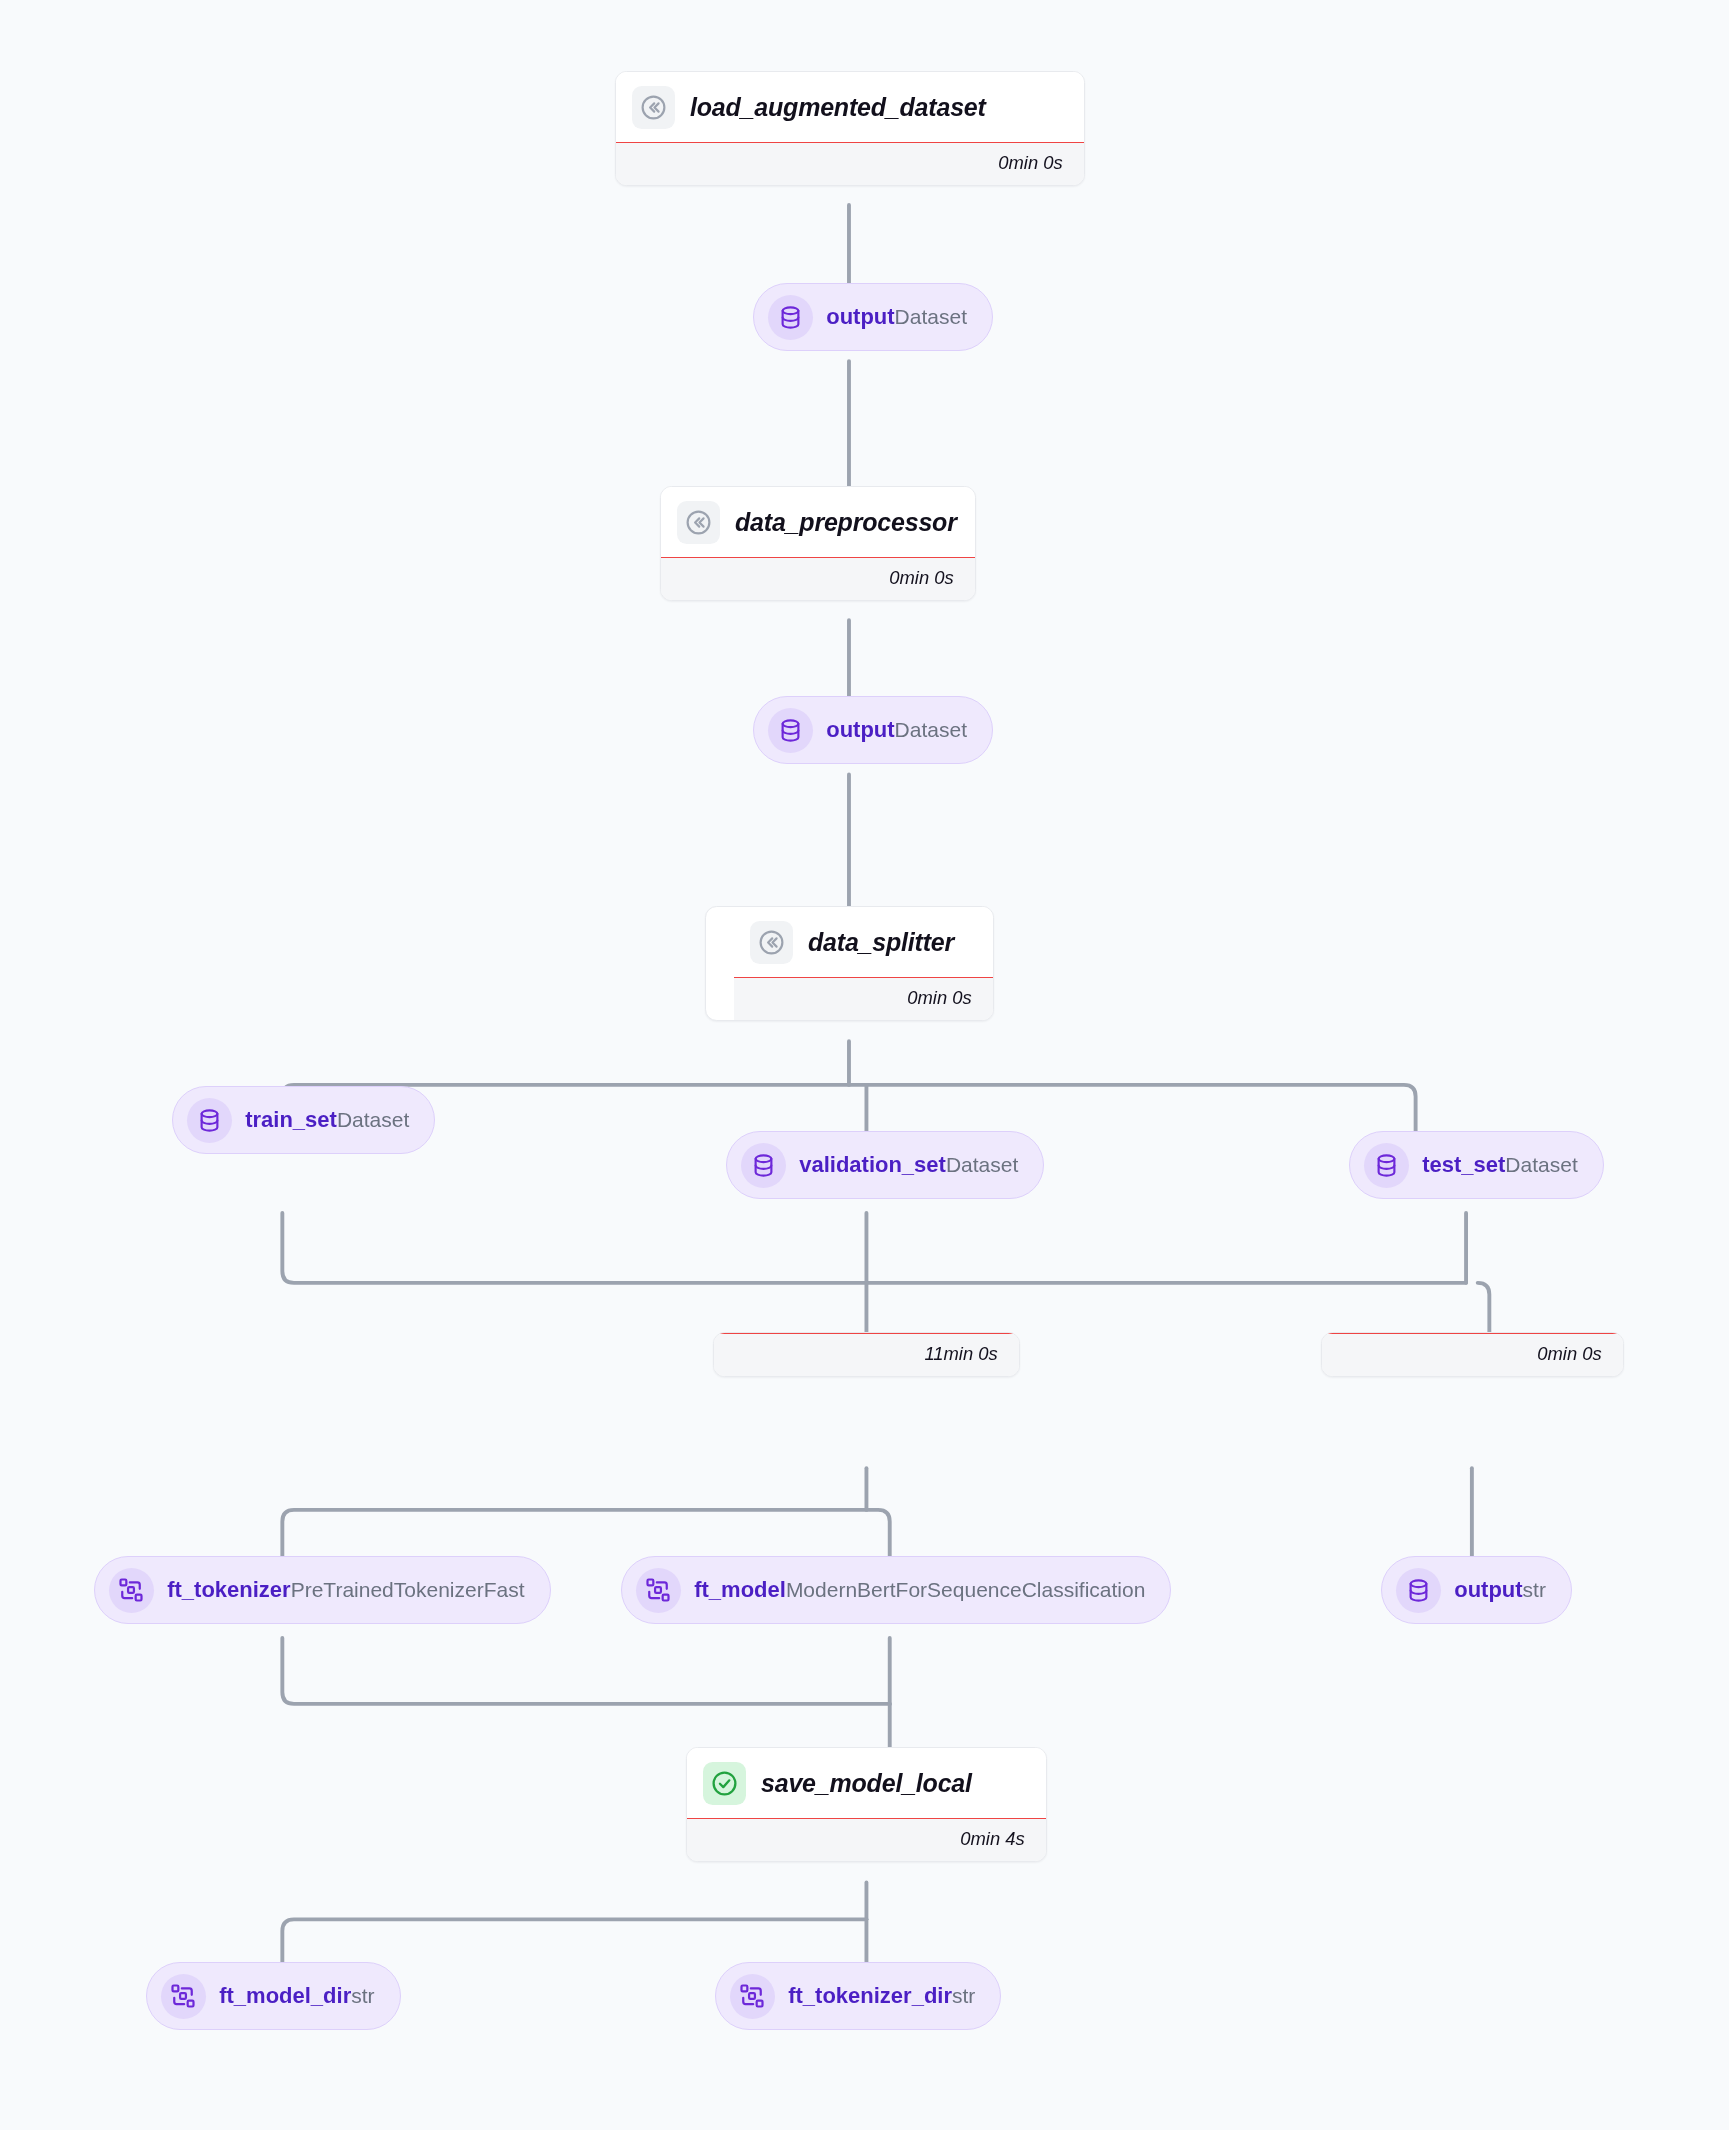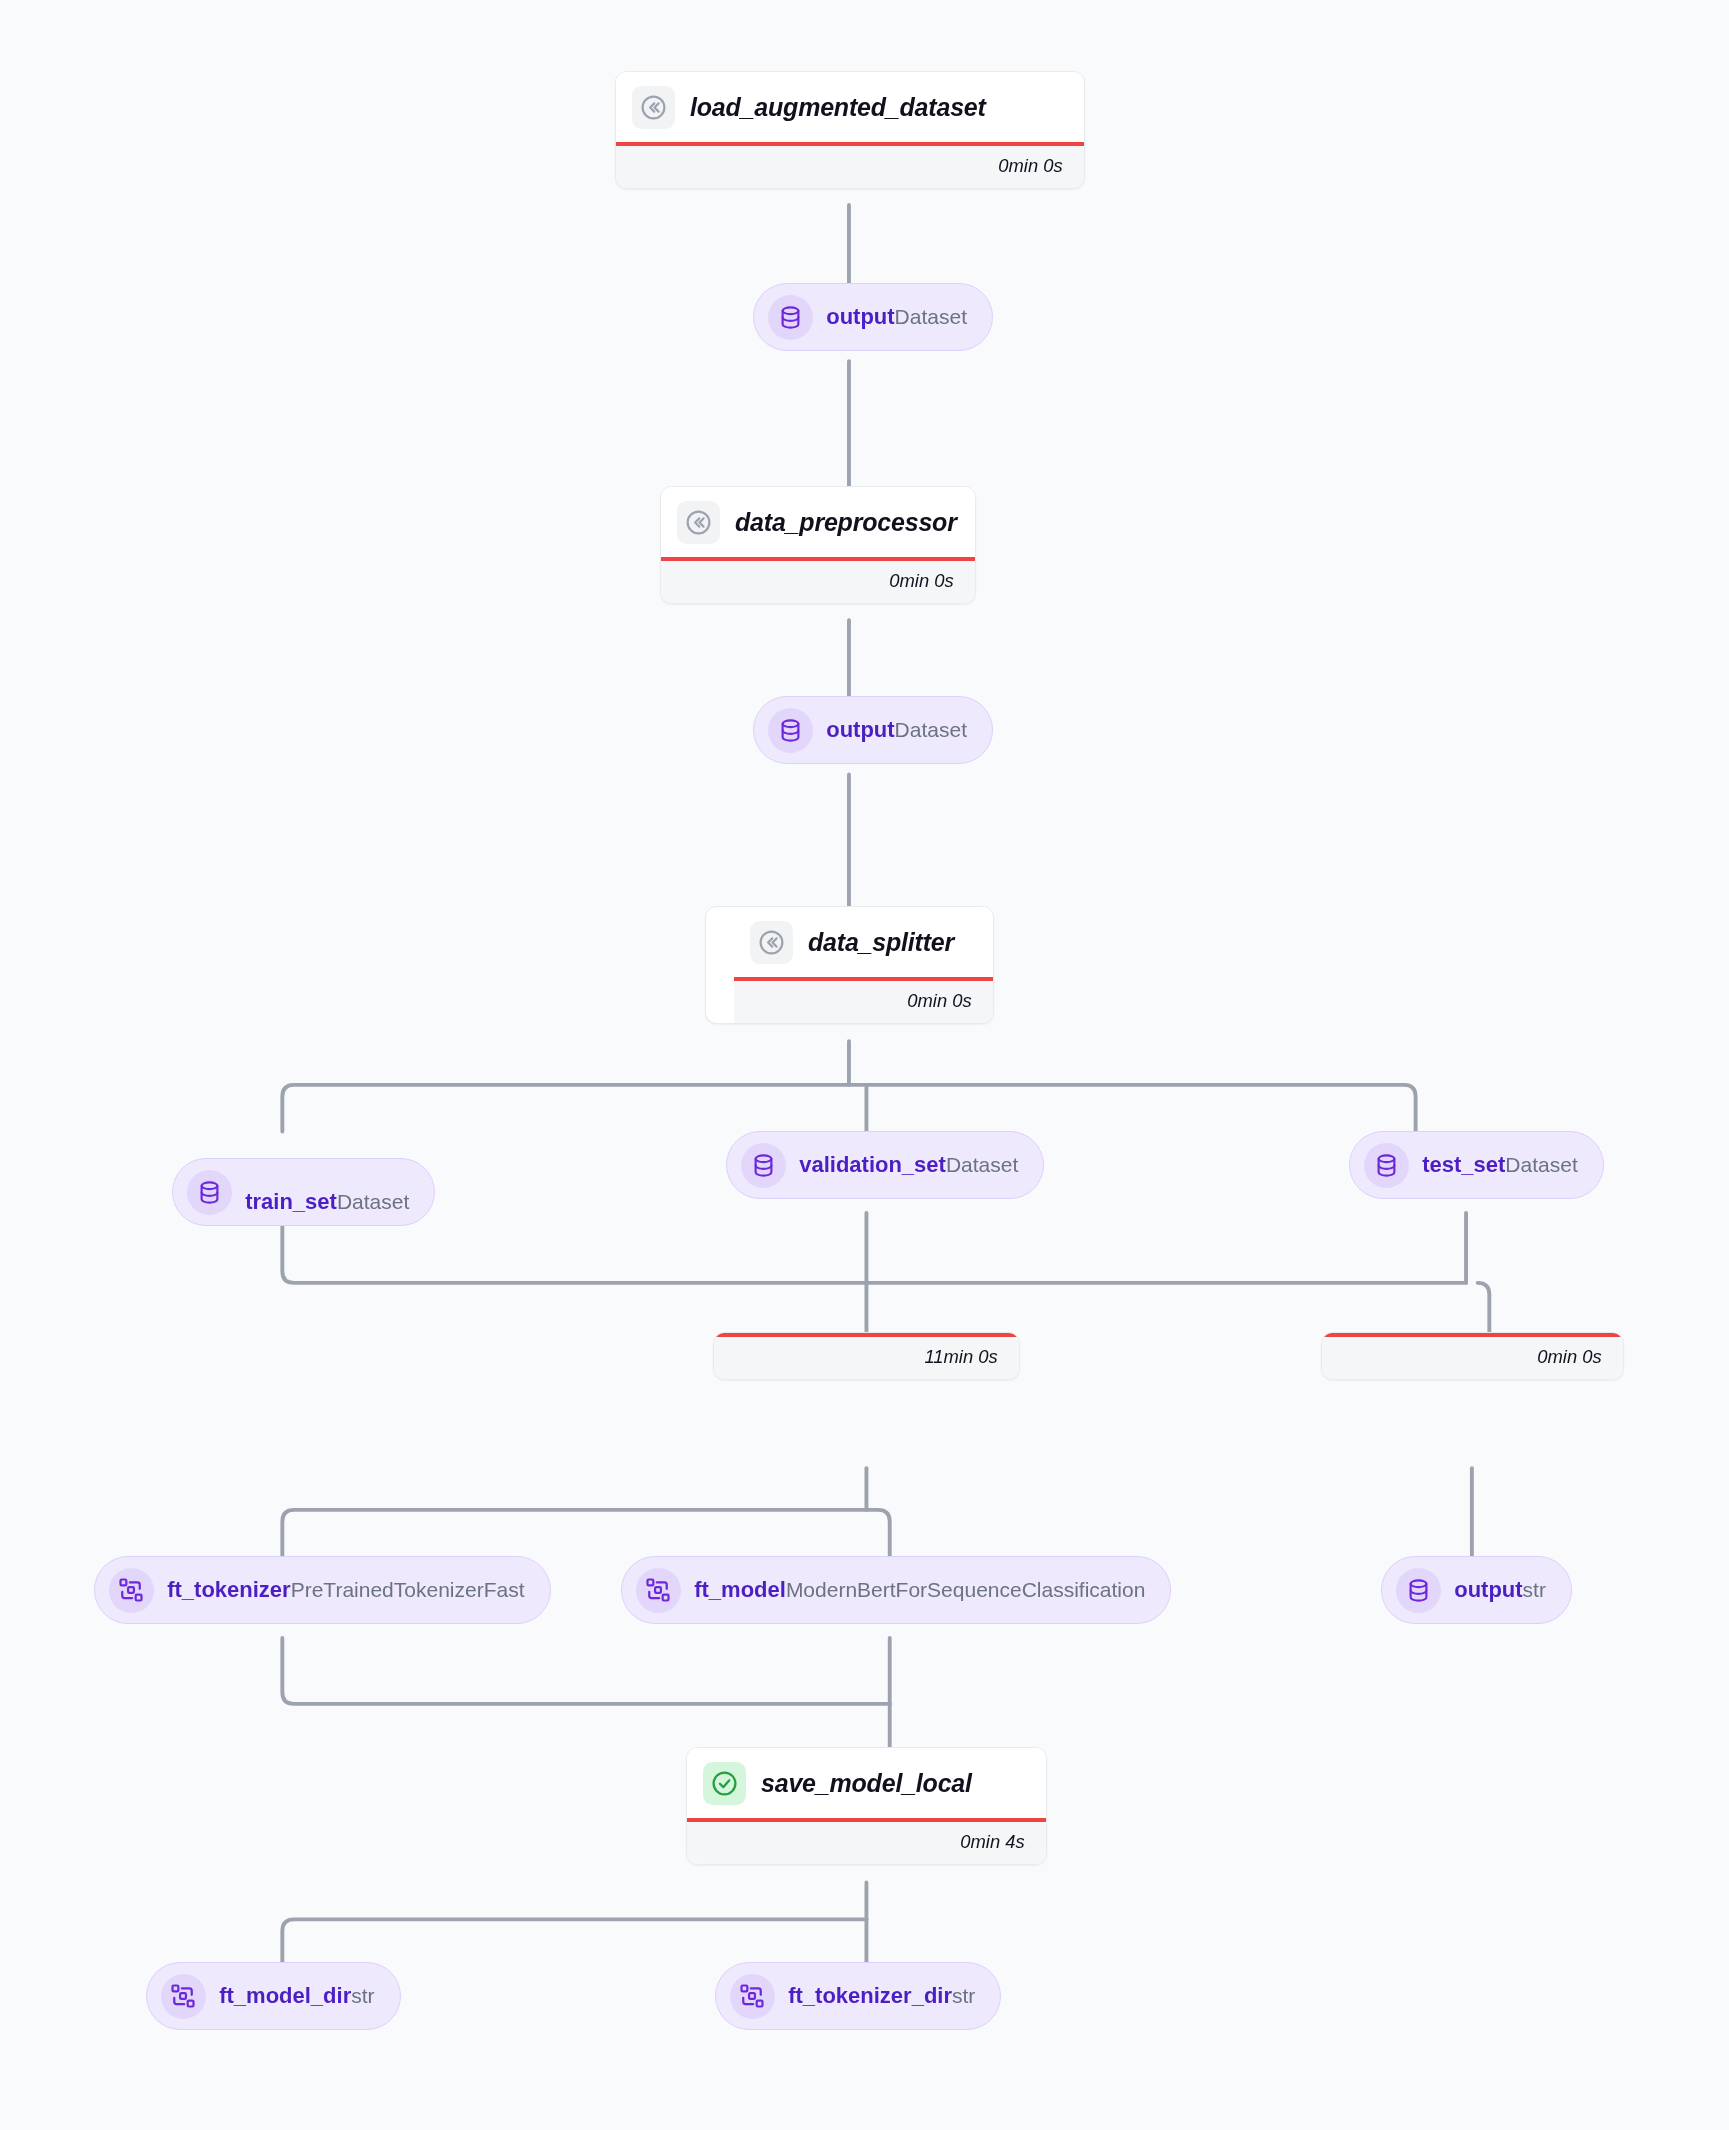--- a/index.html
+++ b/index.html
@@ -70,21 +70,21 @@
   .step-badge.done   { background: #d6f5dd; }
   .step-title {
     font-size: 25px;
     font-weight: 700;
     color: #12101c;
     letter-spacing: -0.2px;
     white-space: nowrap;
   }
   .step-foot {
     background: #f5f6f8;
-    border-top: 4px solid #ef4444;
+    border-top: 1px solid #ef4444;
     padding: 8.7px 21.3px 11.6px 21.3px;
     text-align: right;
     font-size: 18.4px;
     color: #14121f;
     white-space: nowrap;
   }
 
   
   .pill {
     position: absolute;
@@ -249,21 +249,21 @@
         <path d="M5 6v12c0 1.66 3.13 3 7 3s7-1.34 7-3V6"></path>
         <path d="M5 12c0 1.66 3.13 3 7 3s7-1.34 7-3"></path>
       </svg>
     </span>
     <span class="pill-text">
       <span class="pill-name">output</span>
       <span class="pill-type">Dataset</span>
     </span>
   </div>
 
-  <div class="pill" style="left:172px; top:1158px;align-items:flex-end;">
+  <div class="pill" style="left:172px; top:1086px;">
     <span class="pill-ico">
       <svg width="27" height="27" viewBox="0 0 24 24" fill="none" stroke="#6d28d9" stroke-width="1.9" stroke-linecap="round" stroke-linejoin="round">
         <ellipse cx="12" cy="6" rx="7" ry="3"></ellipse>
         <path d="M5 6v12c0 1.66 3.13 3 7 3s7-1.34 7-3V6"></path>
         <path d="M5 12c0 1.66 3.13 3 7 3s7-1.34 7-3"></path>
       </svg>
     </span>
     <span class="pill-text">
       <span class="pill-name">train_set</span>
       <span class="pill-type">Dataset</span>

